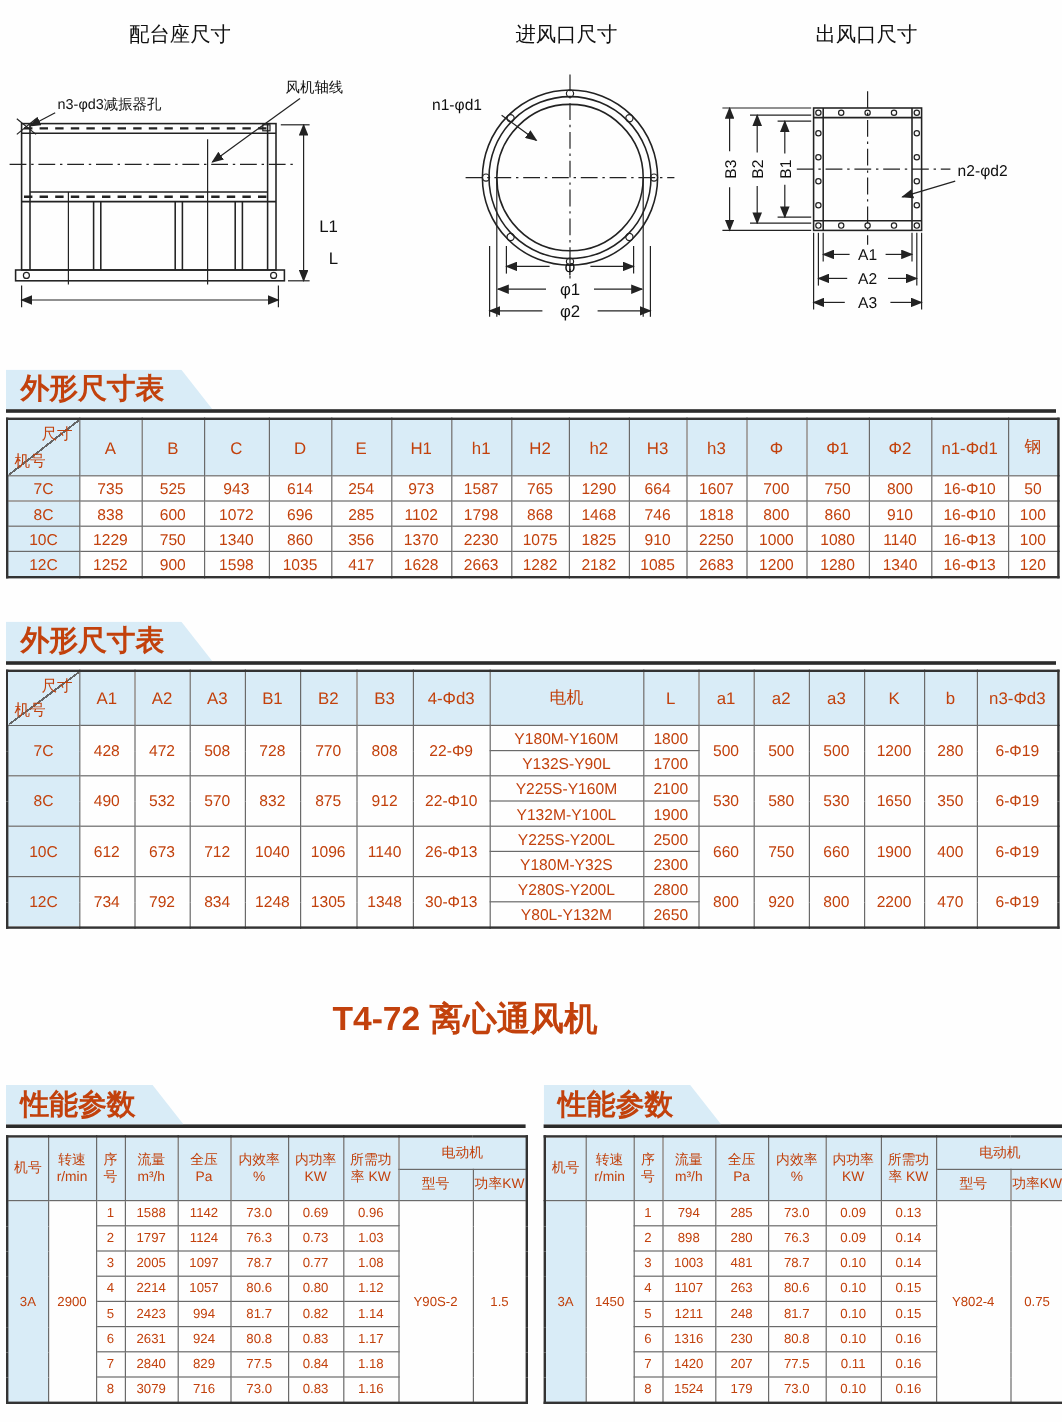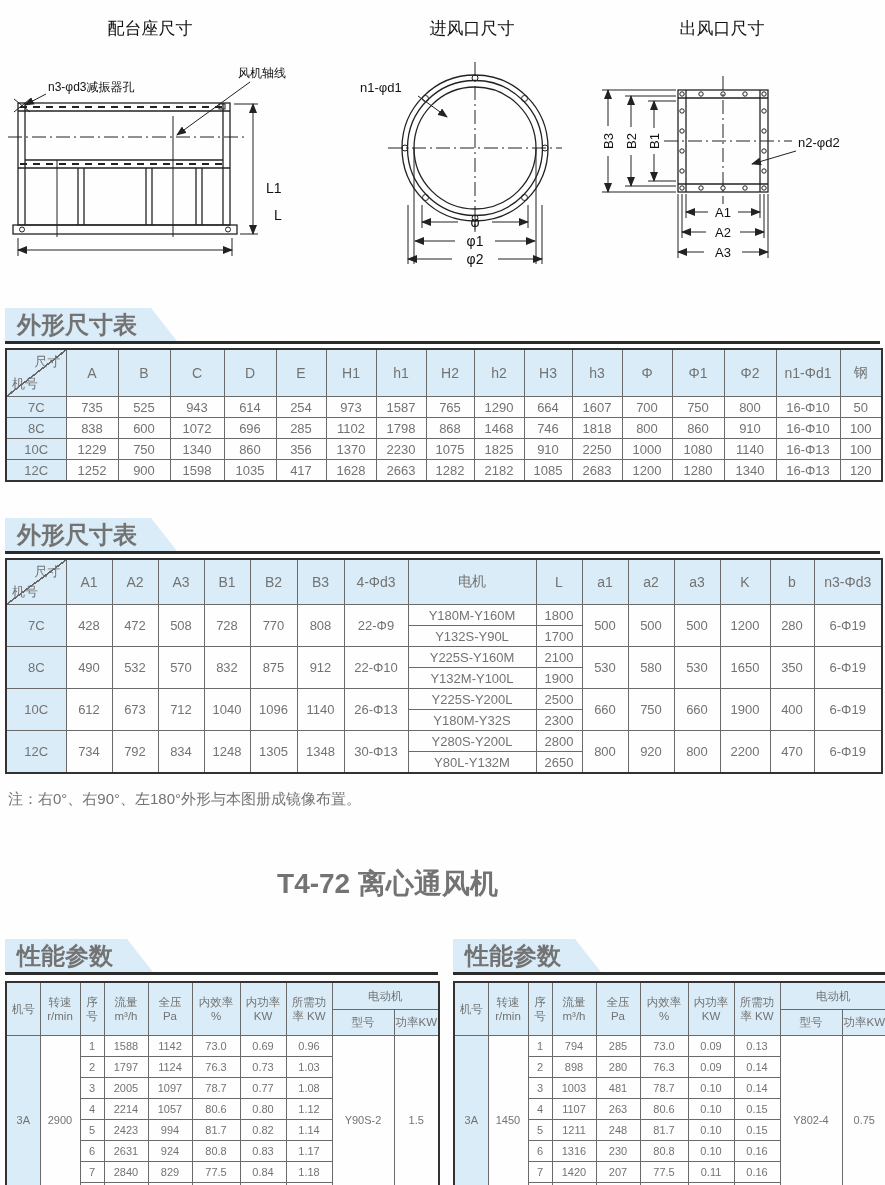--- a/index.html
+++ b/index.html
@@ -1,18 +1,18 @@
 <!DOCTYPE html>
 <html><head>
 <meta charset="utf-8">
 <style>
   html,body{margin:0;padding:0;background:#ffffff;}
   .page{
     width:885px;height:1185px;background:#fefefe;position:relative;overflow:hidden;
-    font-family:"Liberation Sans","DejaVu Sans",sans-serif;color:#737373;
+    font-family:"Liberation Sans","DejaVu Sans",sans-serif;color:#c2410c;
     --accent:#d9ecf7;
   }
   .diagrams{display:flex;height:300px;}
   svg text{font-family:"Liberation Sans","DejaVu Sans",sans-serif;fill:#111;}
 
   
   .sec{border-bottom:3px solid #2b2b2b;margin:0 5px;line-height:0;}
   .sec-bar{
     display:inline-block;background:var(--accent);
     font-size:24px;font-weight:bold;line-height:24px;
@@ -475,21 +475,20 @@
             <td rowspan="2">6-Φ19</td>
           </tr>
           <tr>
             <td>Y80L-Y132M</td>
             <td>2650</td>
           </tr>
         </tbody>
     </table>
   </section>
 
-  <p class="note">注：右0°、右90°、左180°外形与本图册成镜像布置。</p>
 
   <h1 class="main-title">T4-72 离心通风机</h1>
 
   <div class="perf-row">
     <div class="perf-block">
       <div class="sec">
         <div class="sec-bar">性能参数</div>
       </div>
       <table class="perf-table">
         <colgroup>

